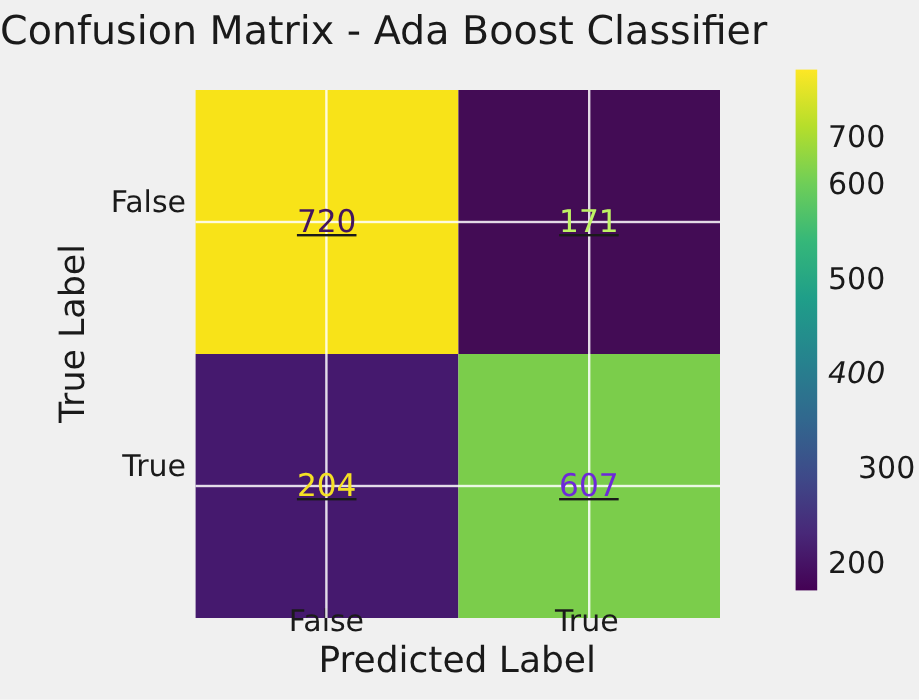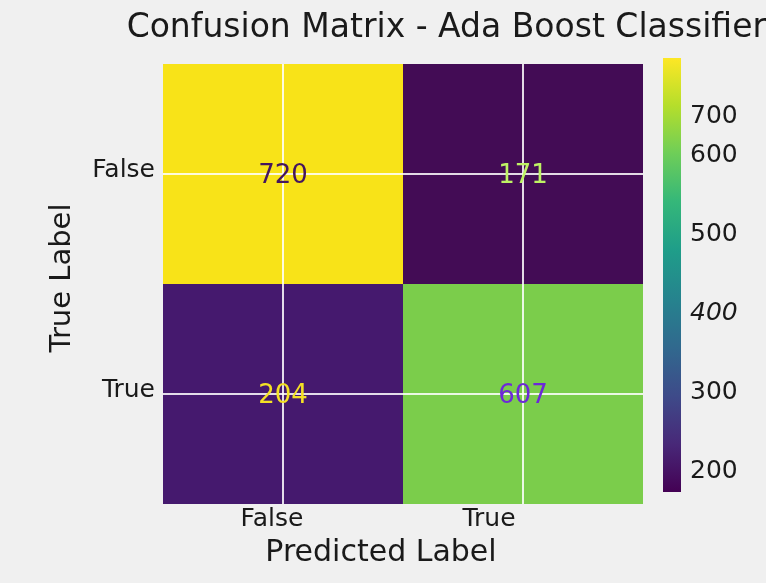--- a/index.html
+++ b/index.html
@@ -10,34 +10,35 @@
     background: #f0f0f0;
     font-family: "DejaVu Sans", sans-serif;
     color: #1a1a1a;
     overflow: hidden;
   }
   .title {
     position: absolute;
     top: 6px;
     left: 0;
     width: 100%;
-    text-align: right;
+    text-align: left;
     font-size: 33px;
     color: #1a1a1a;
     white-space: nowrap;
   }
   .heatmap {
     position: absolute;
     left: 163px;
-    top: 64px;
-    width: 480px;
+    top: 75px;
+    width: 437px;
     height: 440px;
     display: grid;
     grid-template-columns: 1fr 1fr;
     grid-template-rows: 1fr 1fr;
+    text-decoration: underline;
   }
   .cell {
     position: relative;
     display: flex;
     align-items: center;
     justify-content: center;
   }
   .annot {
     position: relative;
     z-index: 3;
@@ -144,17 +145,17 @@
   <div class="xtick xtick-0">False</div>
   <div class="xtick xtick-1">True</div>
   <div class="xlabel">Predicted Label</div>
 
   <div class="colorbar"></div>
   <div class="cb-ticks" id="cb-ticks">
       <div class="cb-tick" style="top: 3.64299%; margin-top: 40px;">700</div>
       <div class="cb-tick" style="top: 21.8579%;">600</div>
       <div class="cb-tick" style="top: 40.0729%;">500</div>
       <div class="cb-tick" style="top: 58.2878%; font-style: italic;">400</div>
-      <div class="cb-tick" style="top: 76.5027%;">300</div>
+      <div class="cb-tick" style="top: 76.5027%; margin-left: 25px;">300</div>
       <div class="cb-tick" style="top: 94.7177%; text-align: right;">200</div>
     </div>
 
 </div>
 
 </body></html>

